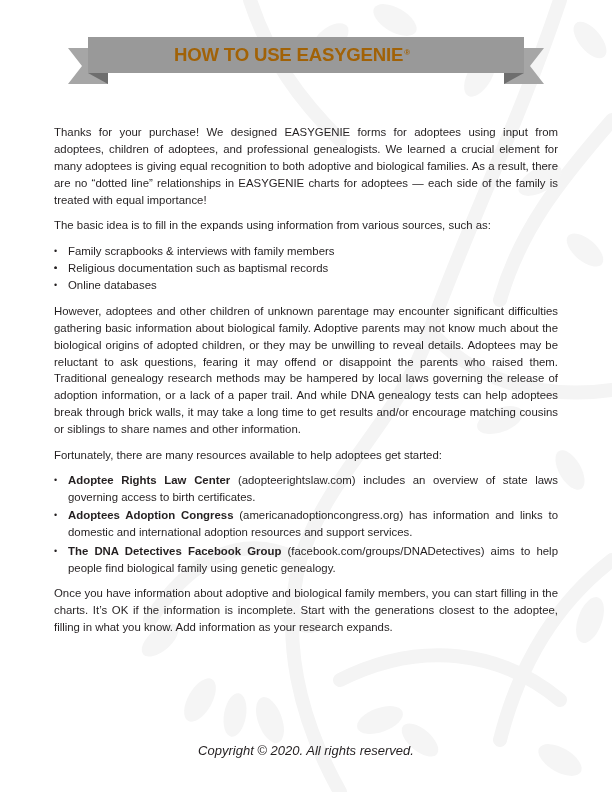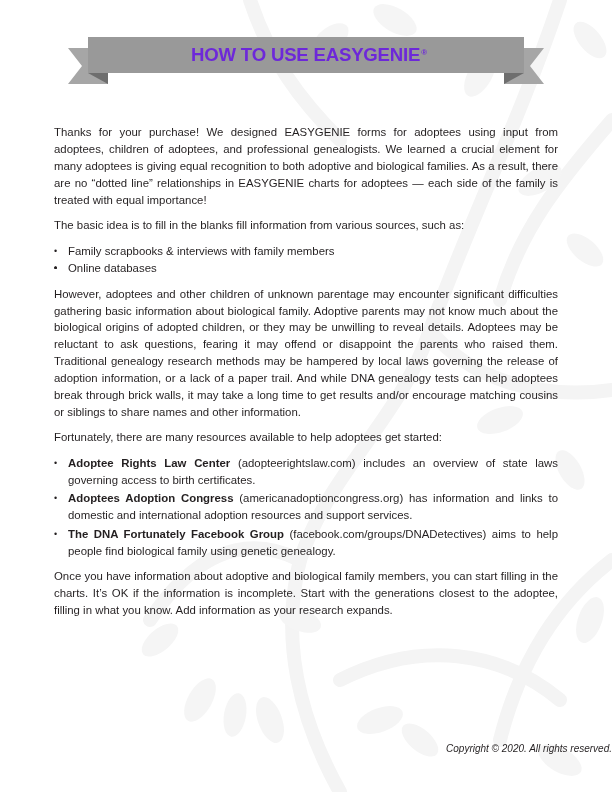--- a/index.html
+++ b/index.html
@@ -5,39 +5,39 @@
     html, body { margin: 0; padding: 0; }
     body {
       width: 612px; height: 792px; position: relative; overflow: hidden;
       background: #ffffff;
       font-family: "Liberation Sans", sans-serif;
       color: #231f20;
     }
     .watermark { position: absolute; left: 0; top: 0; width: 612px; height: 792px; z-index: 0; }
     .banner { position: absolute; left: 0; top: 0; width: 612px; height: 100px; z-index: 1; }
     .banner-title {
-      position: absolute; left: 92px; top: 37px; width: 436px; height: 36px;
+      position: absolute; left: 75px; top: 37px; width: 436px; height: 36px;
       display: flex; align-items: center; justify-content: center;
-      color: #6d28d9; font-weight: bold; font-size: 18.6px; letter-spacing: -0.2px;
+      color: #a16207; font-weight: bold; font-size: 18.6px; letter-spacing: -0.2px;
       white-space: nowrap; z-index: 2;
     }
     .banner-title sup { font-size: 8px; position: relative; top: -3px; margin: 0 2px 0 1px; }
     .content {
       position: absolute; left: 54px; top: 124px; width: 504px; z-index: 3;
       font-size: 11.4px; line-height: 16.9px;
     }
     .content p { margin: 0 0 8.6px 0; text-align: justify; }
     .content ul { list-style: none; margin: 0 0 8.6px 0; padding: 0; }
     .content li { position: relative; padding-left: 14px; text-align: justify; line-height: 17.2px; }
     .content li.res { line-height: 16.9px; margin-bottom: 1.5px; }
     .content li .bullet { position: absolute; left: 0px; top: 0; font-size: 9px; }
     .content b { font-weight: bold; }
     .footer {
-      position: absolute; left: 0; top: 743px; width: 612px; text-align: right;
-      font-size: 10px; font-style: italic; color: #231f20; z-index: 3;
+      position: absolute; left: 0; top: 743px; width: 612px; text-align: center;
+      font-size: 13px; font-style: italic; color: #231f20; z-index: 3;
     }
   </style>
 </head>
 <body>
 
 <svg class="watermark" viewBox="0 0 612 792" xmlns="http://www.w3.org/2000/svg">
   <g fill="none" stroke="#f4f4f4" stroke-width="14" stroke-linecap="round">
     <path d="M560 0 C520 120 470 220 430 330 C400 420 330 470 300 560 C280 640 300 720 340 792"></path>
     <path d="M612 120 C560 180 520 230 500 300"></path>
     <path d="M430 330 C470 380 540 400 612 390"></path>
@@ -75,33 +75,33 @@
   <rect x="88" y="37" width="436" height="36" fill="#999999"></rect>
 </svg>
 <div class="banner-title">
   <span>HOW TO USE EASYGENIE</span>
     <sup>®</sup>
 </div>
 
 <div class="content">
   <p>Thanks for your purchase! We designed EASYGENIE forms for adoptees using input from adoptees, children of adoptees, and professional genealogists. We learned a crucial element for many adoptees is giving equal recognition to both adoptive and biological families. As a result, there are no “dotted line” relationships in EASYGENIE charts for adoptees — each side of the family is treated with equal importance!</p>
 
-  <p>The basic idea is to fill in the blanks fill information from various sources, such as:</p>
+  <p>The basic idea is to fill in the expands using information from various sources, such as:</p>
   <ul>
     <li><span class="bullet">•</span><span>Family scrapbooks &amp; interviews with family members</span></li>
     <li><span class="bullet">•</span></li>
-    <li><span class="bullet">•</span></li>
+    <li><span class="bullet">•</span><span>Religious documentation such as baptismal records</span></li>
     <li><span class="bullet">•</span><span>Online databases</span></li>
   </ul>
 
   <p>However, adoptees and other children of unknown parentage may encounter significant difficulties gathering basic information about biological family. Adoptive parents may not know much about the biological origins of adopted children, or they may be unwilling to reveal details. Adoptees may be reluctant to ask questions, fearing it may offend or disappoint the parents who raised them. Traditional genealogy research methods may be hampered by local laws governing the release of adoption information, or a lack of a paper trail. And while DNA genealogy tests can help adoptees break through brick walls, it may take a long time to get results and/or encourage matching cousins or siblings to share names and other information.</p>
 
   <p>Fortunately, there are many resources available to help adoptees get started:</p>
   <ul>
     <li class="res"><span class="bullet">•</span><b>Adoptee Rights Law Center</b><span> (adopteerightslaw.com) includes an overview of state laws governing access to birth certificates.</span></li>
     <li class="res"><span class="bullet">•</span><b>Adoptees Adoption Congress</b><span> (americanadoptioncongress.org) has information and links to domestic and international adoption resources and support services.</span></li>
-    <li class="res"><span class="bullet">•</span><b>The DNA Fortunately Facebook Group</b><span> (facebook.com/groups/DNADetectives) aims to help people find biological family using genetic genealogy.</span></li>
+    <li class="res"><span class="bullet">•</span><b>The DNA Detectives Facebook Group</b><span> (facebook.com/groups/DNADetectives) aims to help people find biological family using genetic genealogy.</span></li>
   </ul>
 
   <p>Once you have information about adoptive and biological family members, you can start filling in the charts. It’s OK if the information is incomplete. Start with the generations closest to the adoptee, filling in what you know. Add information as your research expands.</p>
 </div>
 
 <div class="footer">Copyright © 2020. All rights reserved.</div>
 
 </body></html>

